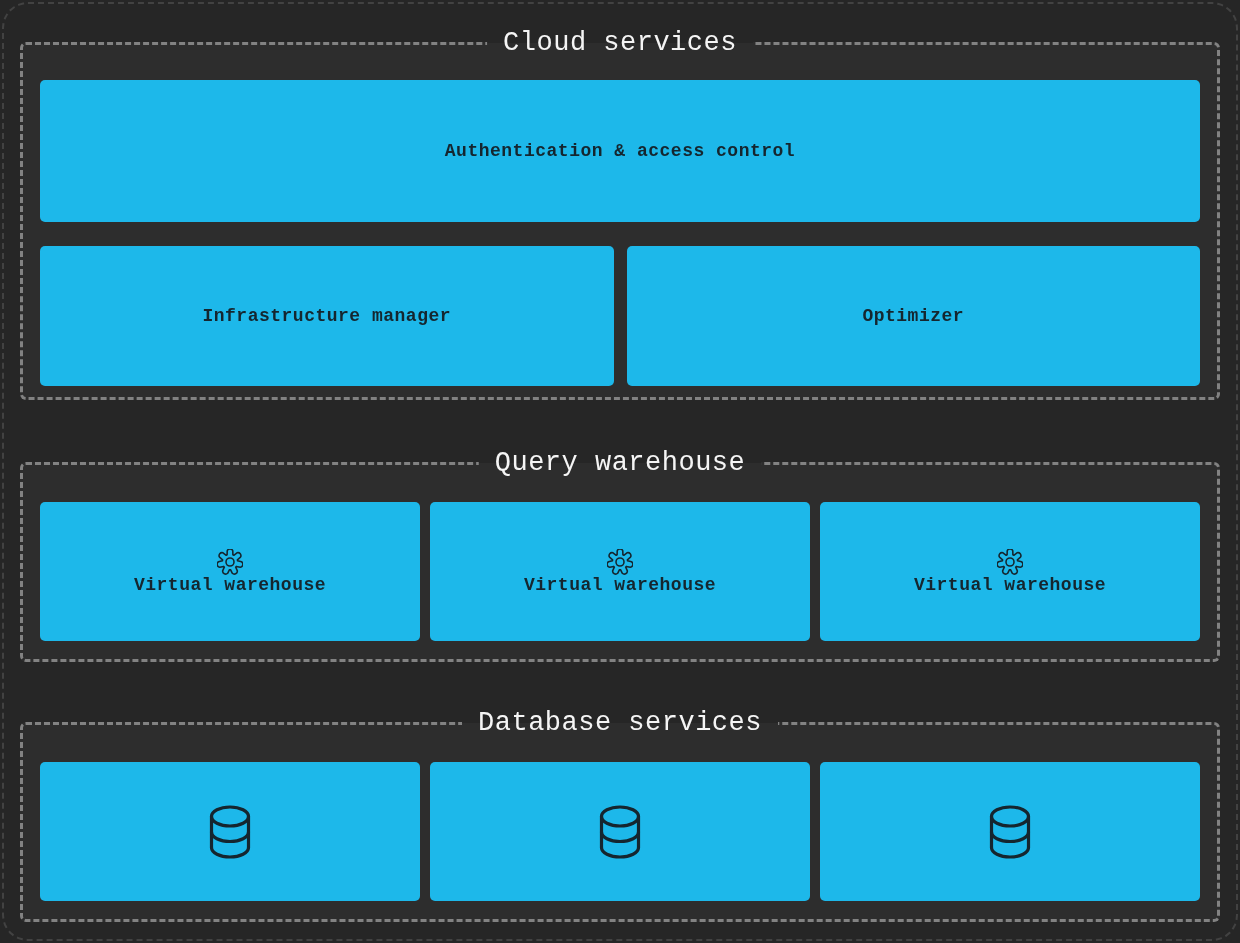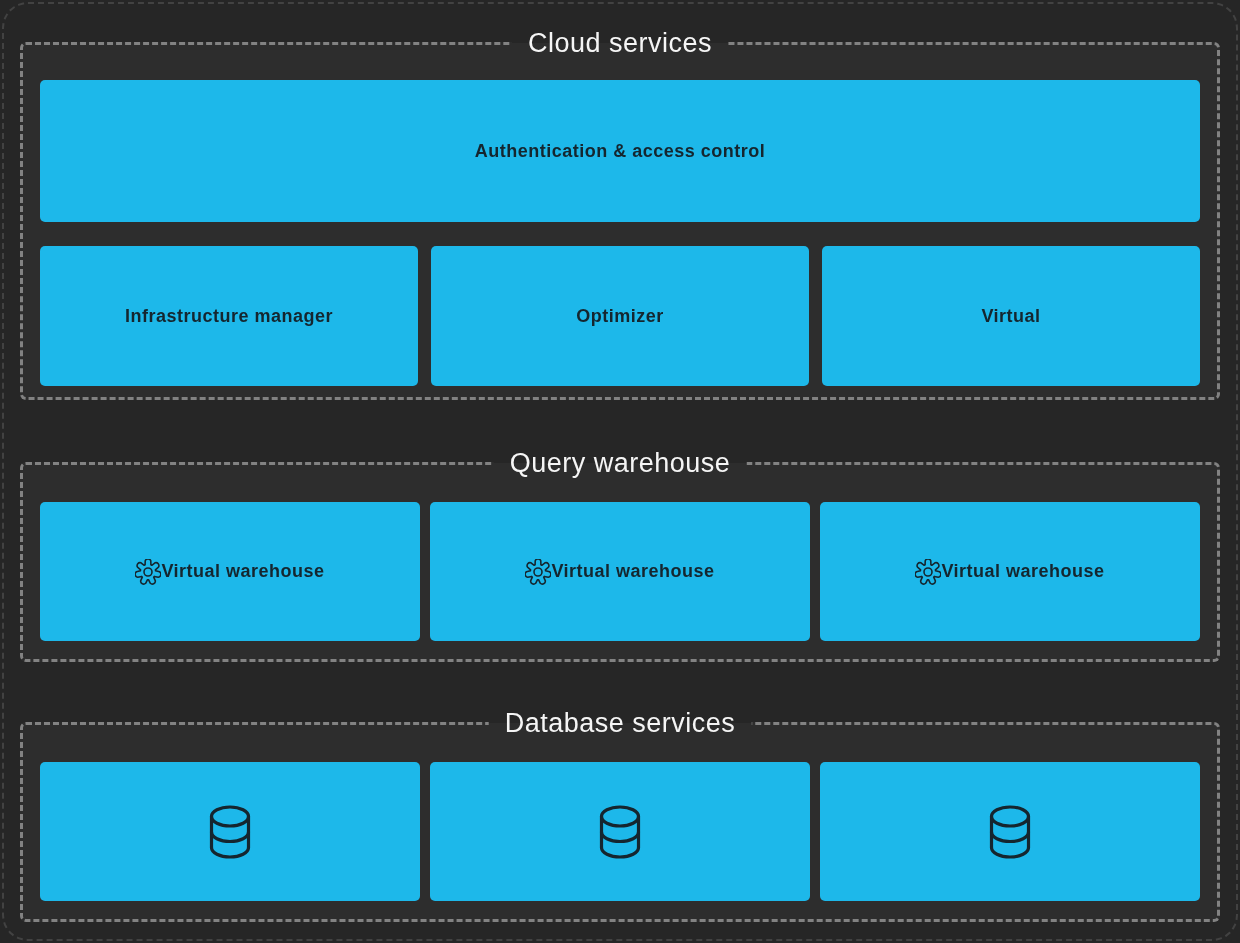--- a/index.html
+++ b/index.html
@@ -1,18 +1,18 @@
 <!DOCTYPE html>
 <html><head>
 <meta charset="utf-8">
 <style>
   html,body { margin:0; padding:0; background:#262626; }
   .page {
     position:relative; width:1240px; height:943px; background:#262626;
-    font-family:Liberation Sans, sans-serif;
+    font-family:Liberation Mono, monospace;
     overflow:hidden;
   }
   .outer-frame {
     position:absolute; inset:2px; border:2px dashed rgba(140,140,140,0.28);
     border-radius:26px; pointer-events:none;
   }
   .group {
     position:absolute; left:20px; width:1200px; box-sizing:border-box;
     border:3px dashed #828282; border-radius:6px; background:#2d2d2d;
   }
@@ -29,44 +29,41 @@
     background:#1db8ea; border-radius:5px; color:#15262f;
     display:flex; align-items:center; justify-content:center;
     font-size:18px; font-weight:bold; letter-spacing:0.5px;
   }
   .box-auth { height:142px; margin-bottom:18px; }
   .row { display:flex; }
   .row-4 { gap:13px;margin-top:24px; }
   .row-4 .box { flex:1; height:140px; }
   .row-3 { gap:10px; }
   .row-3 .box { flex:1; height:139px; }
-  .box-vw { flex-direction:row; }
+  .box-vw { flex-direction:column; }
   .icon svg { display:block; }
   .icon { line-height:0; }
 </style>
 </head>
 <body>
 
 <div class="page">
   <div class="outer-frame"></div>
 
   <section class="group group-cloud">
     <div class="group-title">Cloud services</div>
     <div class="box box-auth">
       <span>Authentication &amp; access control</span>
     </div>
     <div class="row row-4">
       <div class="box">
         <span>Infrastructure manager</span>
       </div>
       <div class="box">
         <span>Optimizer</span>
-      </div>
-      <div class="box">
-        <span>Virtual</span>
       </div>
     </div>
   </section>
 
   <section class="group group-query">
     <div class="group-title">Query warehouse</div>
     <div class="row row-3">
 
       <div class="box box-vw">
         <span class="icon">

